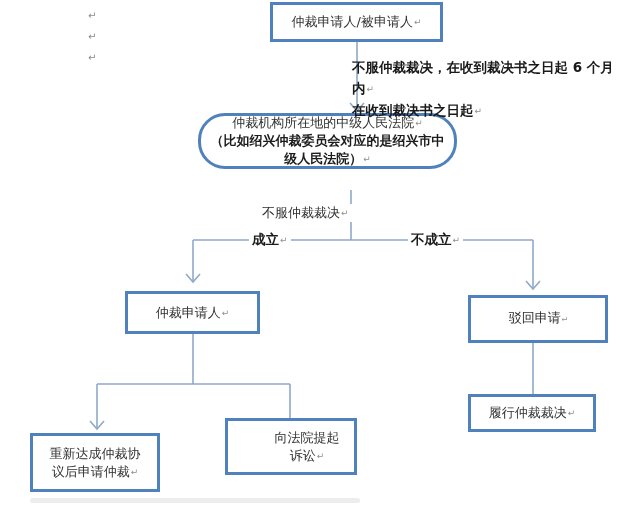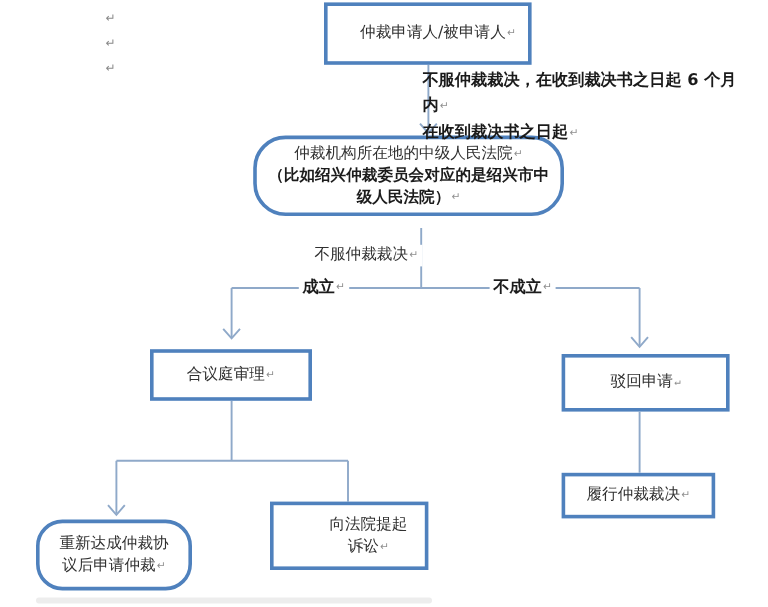--- a/index.html
+++ b/index.html
@@ -19,27 +19,27 @@
     position:absolute;
     border:3px solid #4f81bd;
     background:#ffffff;
     display:flex;align-items:center;justify-content:center;
     text-align:center;
     font-size:13px;line-height:18px;
     z-index:2;
     box-sizing:border-box;
   }
   .box .inner{padding:2px 10px;}
-  #node-applicant{left:270px;top:2px;width:173px;height:52px;justify-content:flex-end;}
-  #node-court{left:211px;top:113px;width:259px;height:67px;border-radius:27px;}
+  #node-applicant{left:270px;top:2px;width:173px;height:40px;}
+  #node-court{left:198px;top:113px;width:259px;height:56px;border-radius:27px;}
   #node-court .inner{padding:4px 6px;}
   #node-court .line2{font-weight:bold;color:#1c1c1c;}
   #node-revoke{left:125px;top:291px;width:135px;height:43px;}
   #node-reject{left:468px;top:295px;width:140px;height:48px;font-family:Liberation Mono, monospace;}
-  #node-reapply{left:30px;top:433px;width:130px;height:59px;border-radius:22px;}
+  #node-reapply{left:30px;top:433px;width:130px;height:59px;}
   #node-reapply .inner{padding:2px 12px;}
   #node-lawsuit{left:225px;top:418px;width:132px;height:57px;padding-left:32px;}
   #node-perform{left:468px;top:394px;width:128px;height:38px;}
   .note{
     position:absolute;left:352px;top:57px;width:272px;
     font-size:13.5px;font-weight:bold;color:#1a1a1a;
     line-height:21px;z-index:2;
   }
   .float-label{
     position:absolute;z-index:2;background:#ffffff;
@@ -101,21 +101,21 @@
   </div>
 
   <div class="box" id="node-court">
     <div class="inner">
       <div class="line1"><span>仲裁机构所在地的中级人民法院</span><span class="ret">↵</span></div>
       <div class="line2"><span>（比如绍兴仲裁委员会对应的是绍兴市中级人民法院）</span><span class="ret">↵</span></div>
     </div>
   </div>
 
   <div class="box" id="node-revoke">
-    <div class="inner"><span>合议庭审理</span><span class="ret">↵</span></div>
+    <div class="inner"><span>仲裁申请人</span><span class="ret">↵</span></div>
   </div>
 
   <div class="box" id="node-reject">
     <div class="inner"><span>驳回申请</span><span class="ret">↵</span></div>
   </div>
 
   <div class="box" id="node-reapply">
     <div class="inner"><span>重新达成仲裁协议后申请仲裁</span><span class="ret">↵</span></div>
   </div>
 

